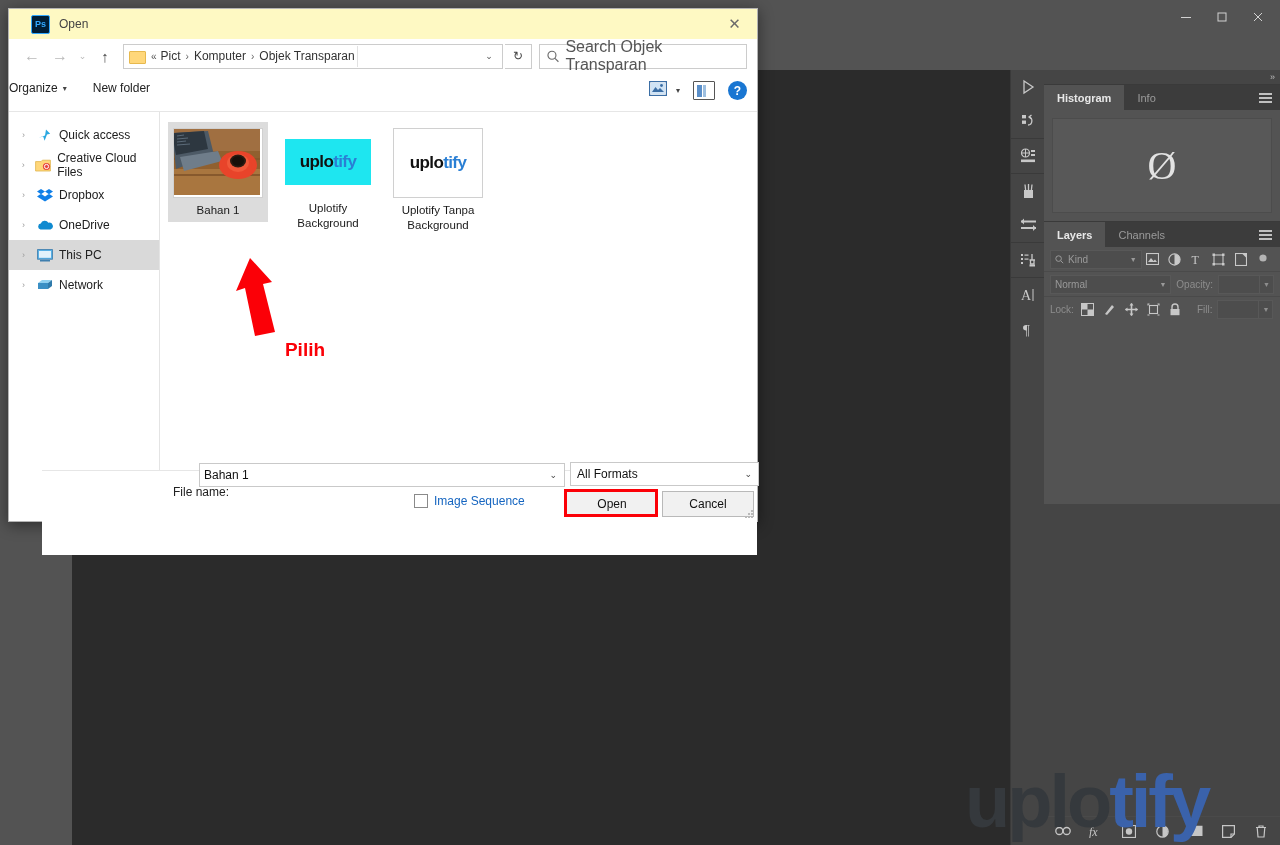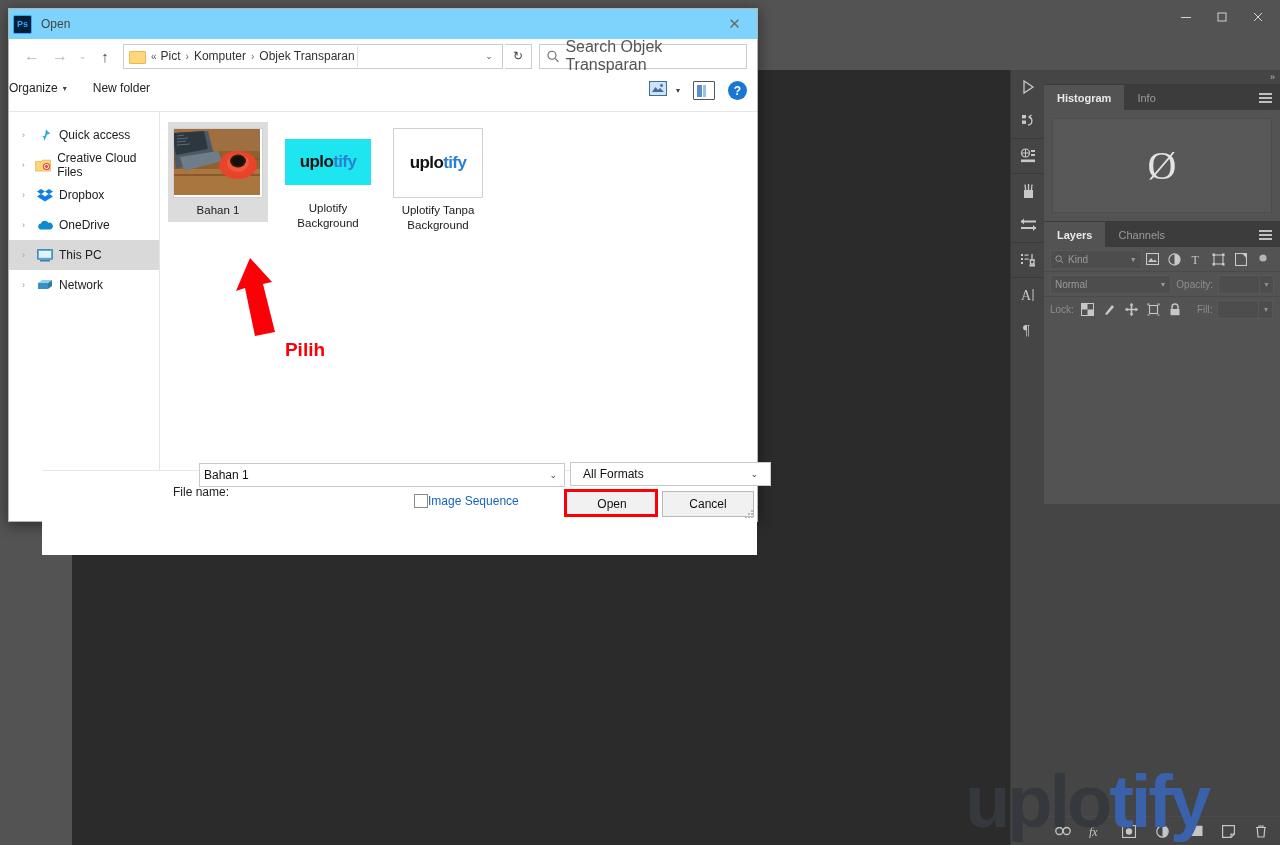--- a/index.html
+++ b/index.html
@@ -62,21 +62,21 @@
   .watermark{position:absolute;left:965px;top:765px;font-size:74px;font-weight:bold;letter-spacing:-3px;line-height:1;white-space:nowrap;pointer-events:none;}
   .wm-a{color:#35393d;}
   .wm-b{color:#3a62ab;}
 
   
   #open-dialog{
     position:absolute;left:8px;top:8px;width:748px;height:512px;
     background:#ffffff;border:1px solid #b4b4b4;
     box-shadow:0 3px 14px rgba(0,0,0,.45);
   }
-  .dlg-title{height:30px;display:flex;align-items:center;padding-left:4px;background:#7dd3fc;}
+  .dlg-title{height:30px;display:flex;align-items:center;padding-left:22px;background:#fef9c3;}
   .ps-badge{width:17px;height:17px;background:#001e36;border:1px solid #31a8ff;color:#31a8ff;font-size:9px;font-weight:bold;display:flex;align-items:center;justify-content:center;border-radius:2px;}
   .dlg-title-text{margin-left:9px;font-size:12px;color:#444;}
   .dlg-close{position:absolute;right:0;top:0;width:45px;height:30px;display:flex;align-items:center;justify-content:center;color:#6a6a6a;font-size:15px;}
   .navbar{height:34px;display:flex;align-items:center;padding:0 10px;gap:2px;}
   .nav-arrow{width:26px;height:26px;display:flex;align-items:center;justify-content:center;color:#b9b9b9;font-size:16px;}
   .nav-arrow.up{color:#4a4a4a;font-size:15px;}
   .nav-arrow.sm{width:15px;color:#b9b9b9;font-size:9px;}
   .crumbbar{flex:1;height:23px;border:1px solid #cccccc;background:#fff;display:flex;align-items:center;padding:0 2px;margin-left:3px;}
   .folder-ico{width:16px;height:13px;margin:0 4px 0 3px;position:relative;}
   .folder-ico .f1{position:absolute;left:0;top:1px;width:15px;height:11px;background:#ffd77a;border:1px solid #e7b94e;border-radius:1px;}
@@ -110,24 +110,24 @@
   .logo-thumb{width:80px;height:46px;display:flex;align-items:center;justify-content:center;font-size:17px;font-weight:bold;letter-spacing:-.6px;}
   .lg-a{color:#111;}
   .lg-b{color:#2a7fd4;}
 
   .dlg-footer{height:84px;border-top:1px solid #e6e6e6;background:#fff;position:relative;margin-left:33px;}
   .fn-row{display:flex;align-items:center;height:34px;padding-left:131px;}
   .fn-label{position:absolute;left:131px;font-size:12px;color:#222;}
   .fn-input{position:absolute;left:190px;top:454px;width:356px;height:22px;border:1px solid #c9c9c9;background:#fff;display:flex;align-items:center;padding:0 4px;}
   .fn-val{font-size:12px;color:#111;}
   .fn-cv{margin-left:auto;font-size:9px;color:#444;padding-right:3px;}
-  .fmt-select{position:absolute;left:561px;top:453px;width:175px;height:22px;border:1px solid #c9c9c9;background:#fff;display:flex;align-items:center;padding:0 12px;gap:44px;}
+  .fmt-select{position:absolute;left:561px;top:453px;width:175px;height:22px;border:1px solid #c9c9c9;background:#fff;display:flex;align-items:center;padding:0 6px;gap:44px;}
   .fmt-val{font-size:12px;color:#111;}
   .fmt-cv{margin-left:auto;font-size:9px;color:#444;}
-  .seq-row{position:absolute;left:405px;top:485px;display:flex;align-items:center;}
+  .seq-row{position:absolute;left:405px;top:485px;display:flex;align-items:center;gap:6px;}
   .cbox{width:12px;height:12px;border:1px solid #8a8a8a;background:#fff;}
   .seq-label{font-size:12px;color:#1565c0;}
   .btn{width:90px;height:24px;border:1px solid #b9b9b9;background:#f1f1f1;font-size:12px;color:#111;display:flex;align-items:center;justify-content:center;}
   .btn-open{position:absolute;left:557px;top:482px;}
   .btn-cancel{position:absolute;left:653px;top:482px;}
   .open-hl{position:absolute;left:555px;top:480px;width:94px;height:28px;border:3px solid #fb0007;box-sizing:border-box;}
   .grip{position:absolute;right:3px;bottom:2px;width:10px;height:10px;}
   .grip i{position:absolute;width:2px;height:2px;background:#b9b9b9;}
 
   

